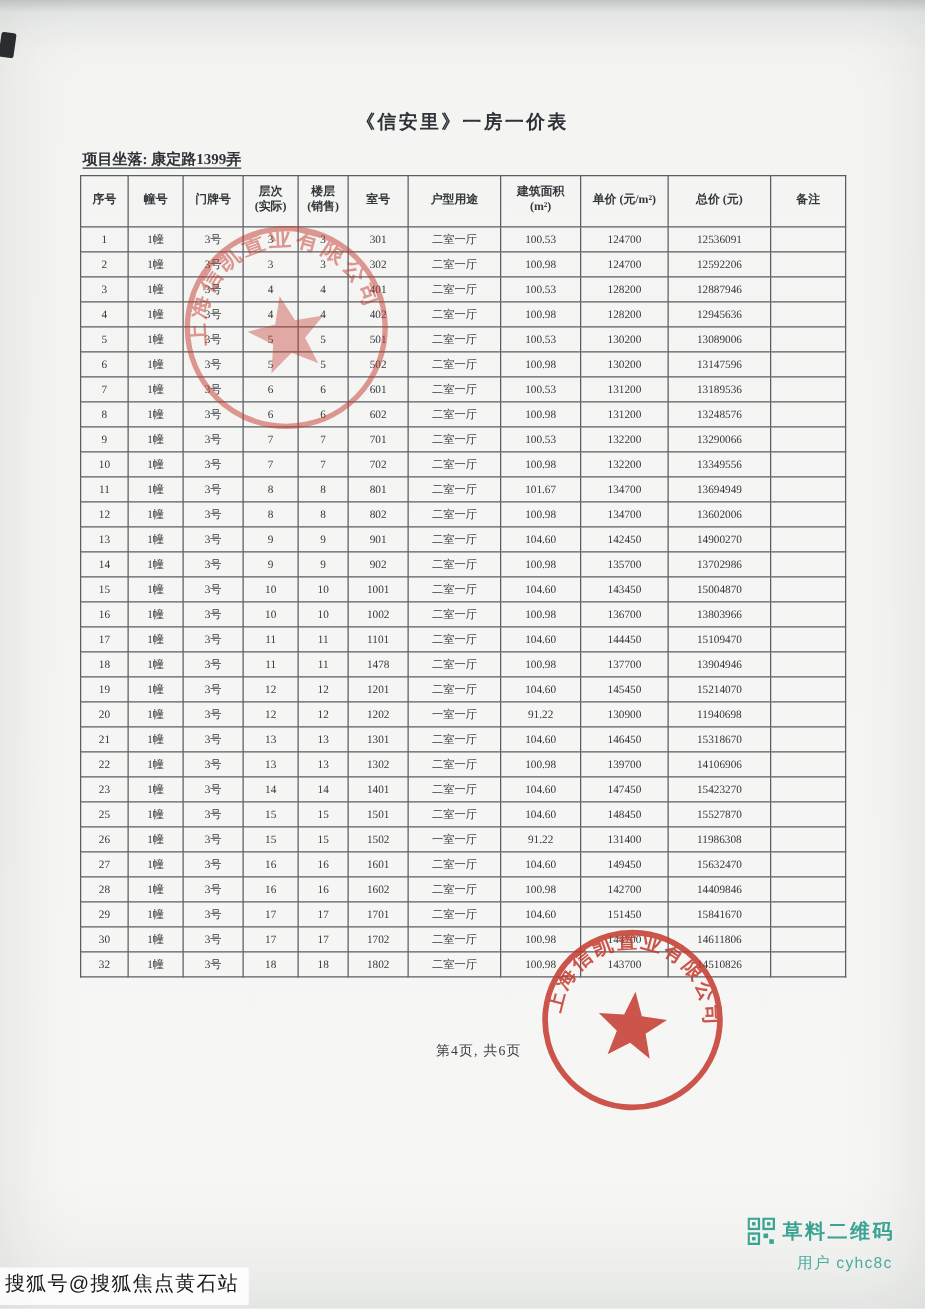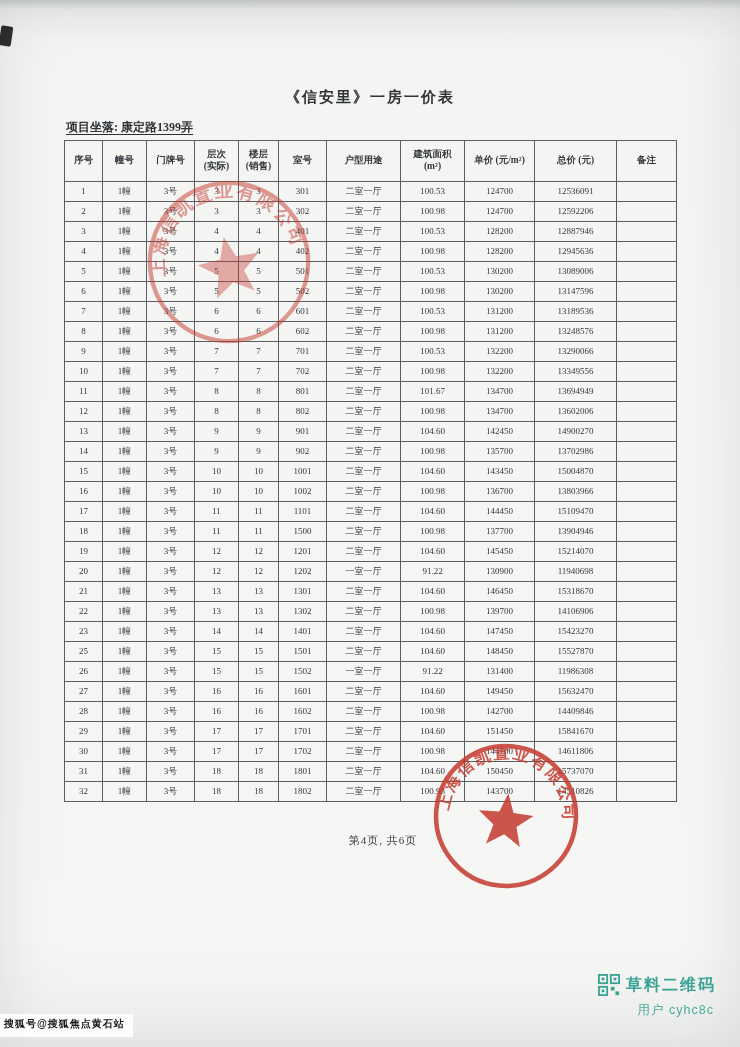--- a/index.html
+++ b/index.html
@@ -43,21 +43,21 @@
     position:absolute;left:0;top:833px;width:100%;
     text-align:center;font-size:11px;color:#3a3e43;letter-spacing:1px;margin-left:13px;
   }
   .stamp{position:absolute;pointer-events:none;}
   .stamp-top{left:143px;top:176px;width:172px;height:172px;opacity:.5;transform:rotate(-12deg);}
   .stamp-bottom{left:430px;top:740px;width:152px;height:152px;opacity:.85;transform:rotate(6deg);}
   .sohu-watermark{
     position:absolute;left:0;top:1014px;
     background:rgba(255,255,255,.85);
     font-family:"Liberation Sans", sans-serif;
-    font-size:10px;font-weight:bold;color:#17181a;
+    font-size:16px;font-weight:normal;color:#17181a;
     padding:3px 8px 6px 4px;letter-spacing:1px;
   }
   .qr-brand{
     position:absolute;right:24px;top:974px;
     display:flex;align-items:center;gap:6px;
     font-family:"Liberation Sans", sans-serif;
     font-size:16px;font-weight:bold;color:#3aa393;letter-spacing:2px;margin-left:12px;
   }
   .qr-user{
     position:absolute;right:26px;top:1002px;
@@ -328,21 +328,21 @@
           <td>144450</td>
           <td>15109470</td>
           <td></td>
         </tr>
         <tr>
           <td>18</td>
           <td>1幢</td>
           <td>3号</td>
           <td>11</td>
           <td>11</td>
-          <td>1500</td>
+          <td>1478</td>
           <td>二室一厅</td>
           <td>100.98</td>
           <td>137700</td>
           <td>13904946</td>
           <td></td>
         </tr>
         <tr>
           <td>19</td>
           <td>1幢</td>
           <td>3号</td>
@@ -476,33 +476,20 @@
           <td>30</td>
           <td>1幢</td>
           <td>3号</td>
           <td>17</td>
           <td>17</td>
           <td>1702</td>
           <td>二室一厅</td>
           <td>100.98</td>
           <td>144700</td>
           <td>14611806</td>
-          <td></td>
-        </tr>
-        <tr>
-          <td>31</td>
-          <td>1幢</td>
-          <td>3号</td>
-          <td>18</td>
-          <td>18</td>
-          <td>1801</td>
-          <td>二室一厅</td>
-          <td>104.60</td>
-          <td>150450</td>
-          <td>15737070</td>
           <td></td>
         </tr>
         <tr>
           <td>32</td>
           <td>1幢</td>
           <td>3号</td>
           <td>18</td>
           <td>18</td>
           <td>1802</td>
           <td>二室一厅</td>

